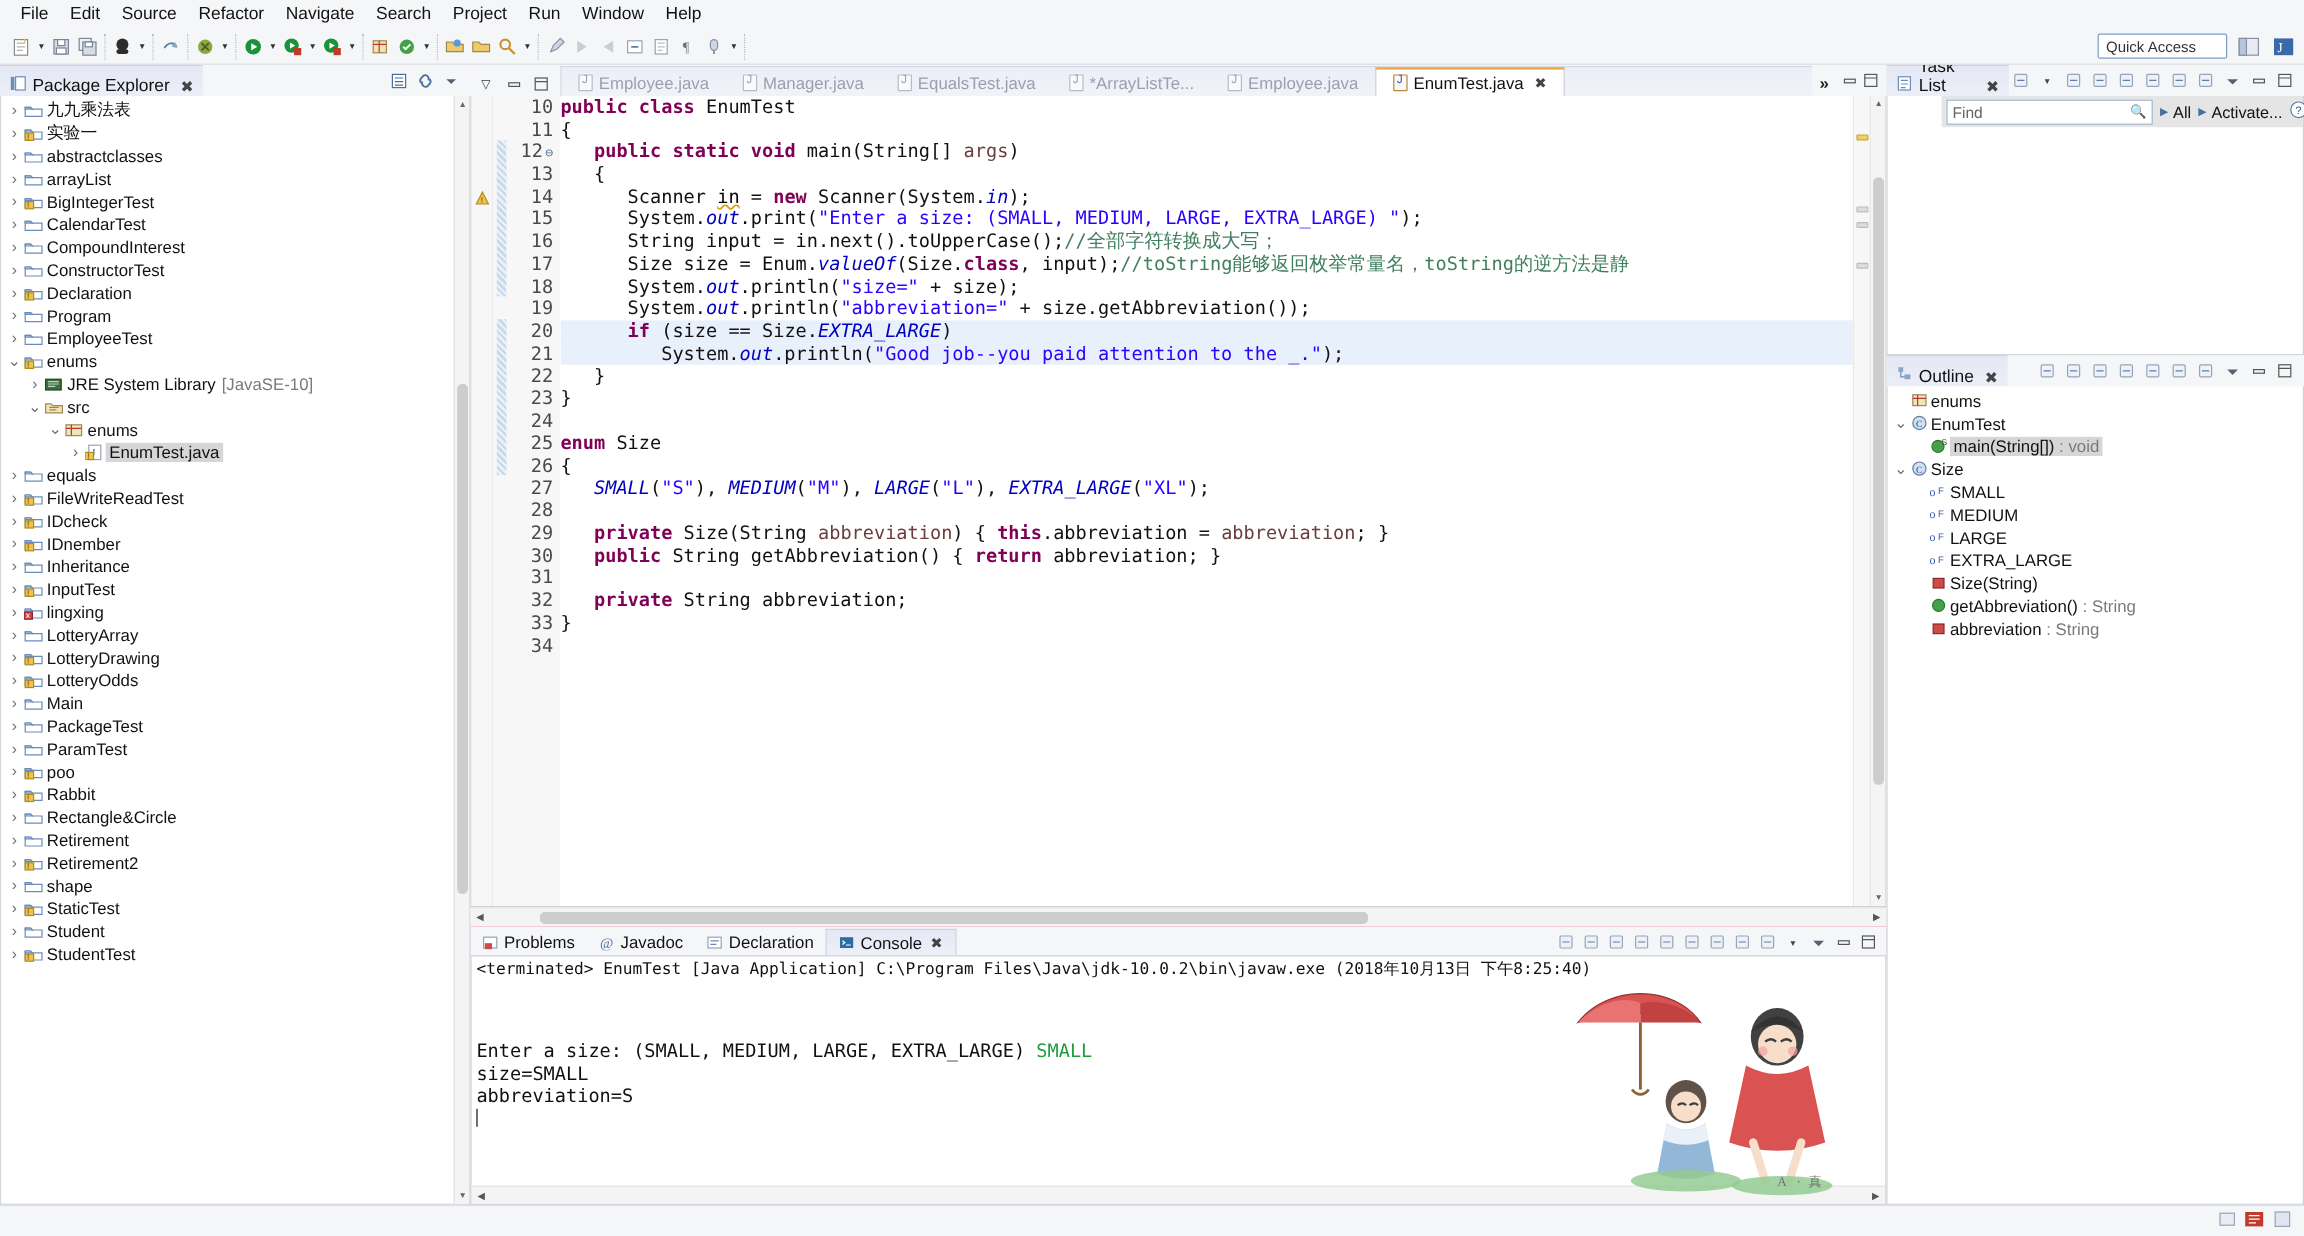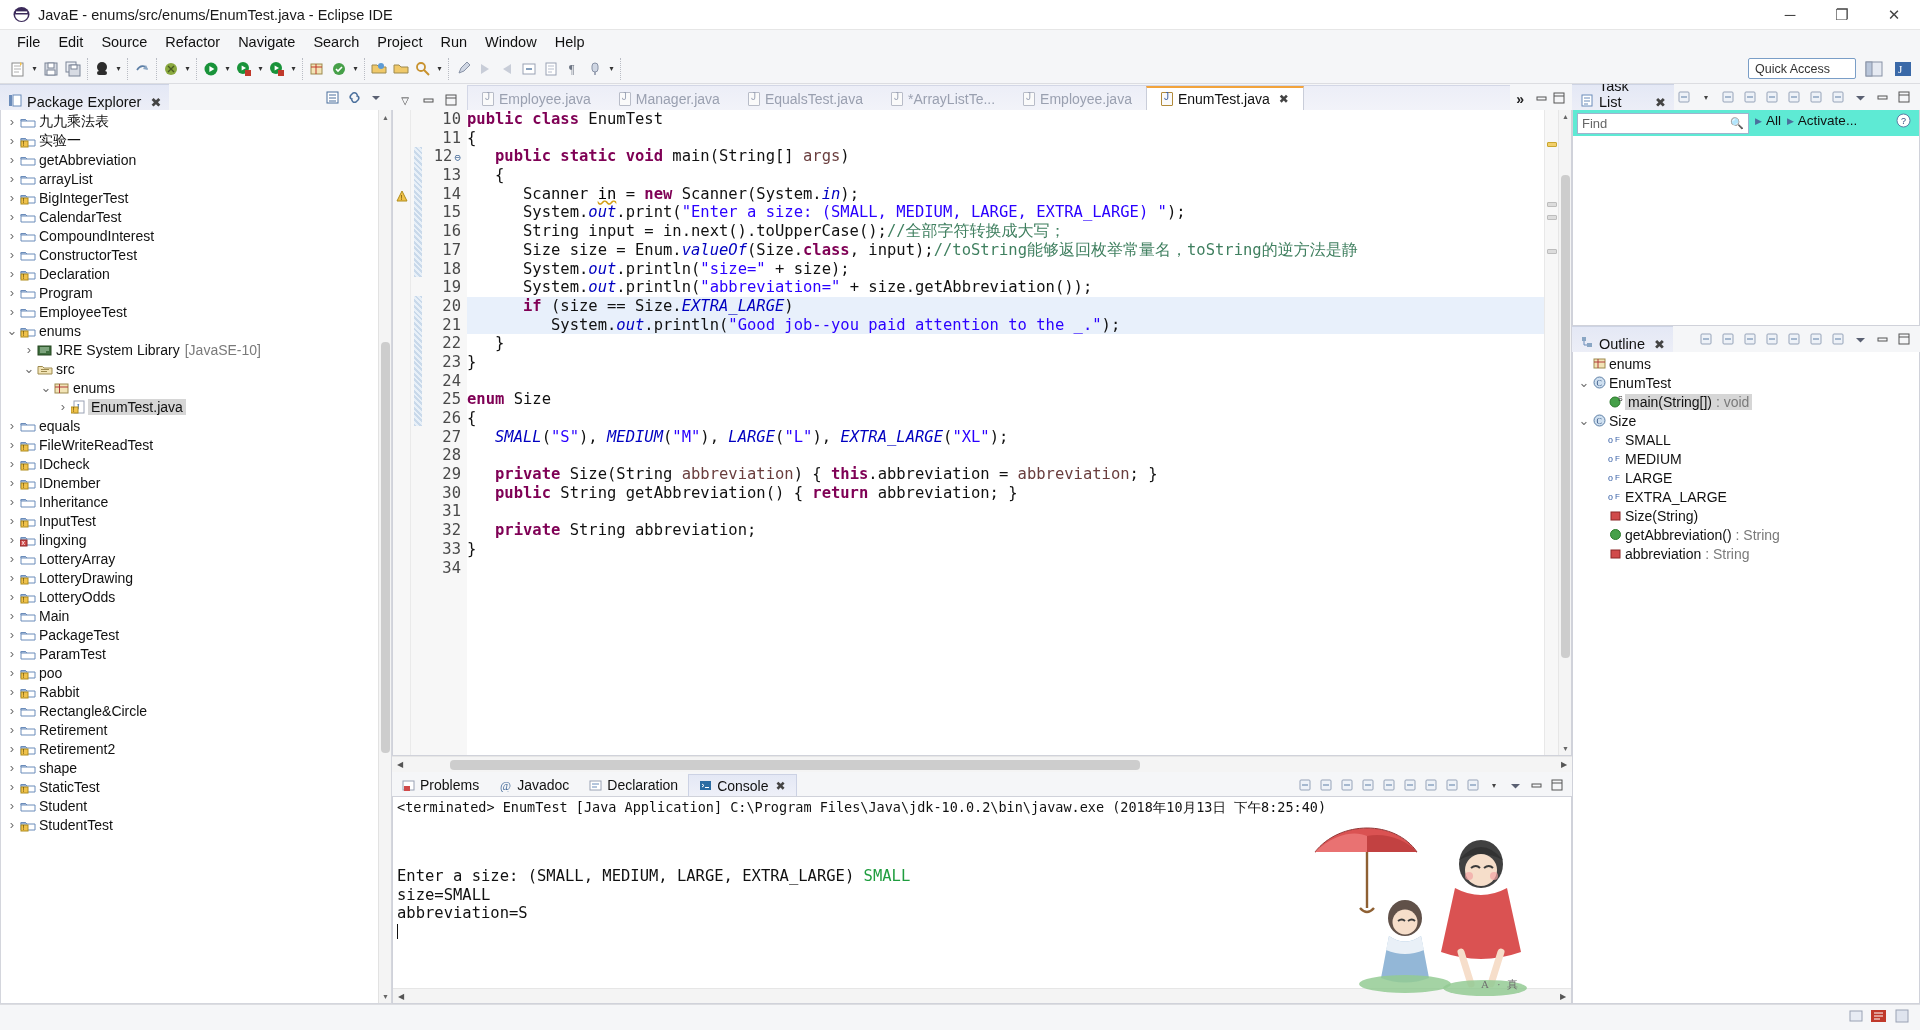--- a/index.html
+++ b/index.html
@@ -145,21 +145,21 @@
   .cons-green { color:#1f9d3f; }
   .caret { display:inline-block; width:1px; height:15px; background:#111; vertical-align:-2px; }
   .cons-hscroll{height:15px;background:#f4f4f4;display:flex;align-items:center;border-top:1px solid #e6e6e6;flex:none;}
   .cons-hscroll .larr,.cons-hscroll .rarr{width:16px;text-align:center;font-size:8px;color:#555;}
   .watermark { position:absolute; right:6px; bottom:6px; width:280px; height:185px; pointer-events:none;}
 
   
   .right-col { width: 348px; display: flex; flex-direction: column; flex:none; }
   .task-panel { height: 242px; display:flex; flex-direction:column; flex:none;}
   .task-body { flex:1; background:#fff; border:1px solid #d0d2da; border-top:none; }
-  .find-row { height: 26px; display:flex; align-items:flex-start; gap:6px; padding: 3px 4px; background:#5eead4;}
+  .find-row { height: 26px; display:flex; align-items:center; gap:6px; padding: 3px 4px; background:#e5e5e5;margin-left:45px;}
   .find-box { flex:0 0 172px; height:21px; border:1px solid #9fb4cf; background:#fff; display:flex; align-items:center; padding:0 4px; font-size:13px; color:#666;}
   .find-box .fi2 { margin-left:auto; color:#4a6f9c; font-size:11px;}
   .find-chip { display:flex; align-items:center; gap:4px; font-size:13.5px; color:#111;}
   .outline-panel { flex:1; display:flex; flex-direction:column; min-height:0; }
   .outline-body { flex:1; background:#fff; border:1px solid #d0d2da; border-top:none; overflow:hidden; padding-top:2px;}
   .orow { height:19px; display:flex; align-items:center; font-size:14px; color:#111; white-space:nowrap;}
   .orow .otw { width:14px; text-align:center; font-size:9px; color:#6f6f6f; flex:none;}
   .orow .oic { width:18px; display:flex; align-items:center; justify-content:center; flex:none;}
   .orow.sel .olabel { background:#d6d6d6; padding: 0 3px;}
   .orow .osub { color:#7a7a7a; }
@@ -167,34 +167,20 @@
   
   .statusbar { height: 26px; background:#f5f6f8; border-top:1px solid #dcdde1; display:flex; align-items:center; flex:none;}
   .sb-spacer{flex:1;}
   .sb-icons{display:flex;align-items:center;gap:6px;padding-right:10px;}
 </style>
 </head>
 <body>
 
 <div class="app">
 
-  <div class="titlebar">
-    <div class="tb-icon">
-      <svg width="17" height="17" viewBox="0 0 17 17">
-          <ellipse cx="8.5" cy="8.5" rx="8" ry="7.5" fill="#3b2a5a"></ellipse>
-          <path d="M2 8.5h13a6.5 6.5 0 0 1-13 0z" fill="#fff"></path>
-          <path d="M3 6.2h11.2" stroke="#fff" stroke-width="1.6"></path>
-        </svg>
-    </div>
-    <div class="tb-text">JavaE - enums/src/enums/EnumTest.java - Eclipse IDE</div>
-    <div class="tb-spacer"></div>
-    <div class="winbtn">─</div>
-    <div class="winbtn">❐</div>
-    <div class="winbtn close">✕</div>
-  </div>
 
   <div class="menubar" id="menubar">
       <div class="mi">File</div>
       <div class="mi">Edit</div>
       <div class="mi">Source</div>
       <div class="mi">Refactor</div>
       <div class="mi">Navigate</div>
       <div class="mi">Search</div>
       <div class="mi">Project</div>
       <div class="mi">Run</div>
@@ -432,21 +418,21 @@
               <span class="tlabel">实验一</span>
             </div>
             <div class="trow" style="padding-left: 4px;">
               <span class="twist" style="font-size: 13px;">›</span>
               <span class="ticon">
                 <svg width="16" height="14">
                   <path d="M1 12V4.5h4.5L7 6h8v6z" fill="#ffffff" stroke="#6b8cba"></path>
                   <path d="M1 4.5h4.5L7 6H1z" fill="#c3d4e8" stroke="#6b8cba"></path>
                 </svg>
               </span>
-              <span class="tlabel">getAbbreviation</span>
+              <span class="tlabel">abstractclasses</span>
             </div>
             <div class="trow" style="padding-left: 4px;">
               <span class="twist" style="font-size: 13px;">›</span>
               <span class="ticon">
                 <svg width="16" height="14">
                   <path d="M1 12V4.5h4.5L7 6h8v6z" fill="#ffffff" stroke="#6b8cba"></path>
                   <path d="M1 4.5h4.5L7 6H1z" fill="#c3d4e8" stroke="#6b8cba"></path>
                 </svg>
               </span>
               <span class="tlabel">arrayList</span>

